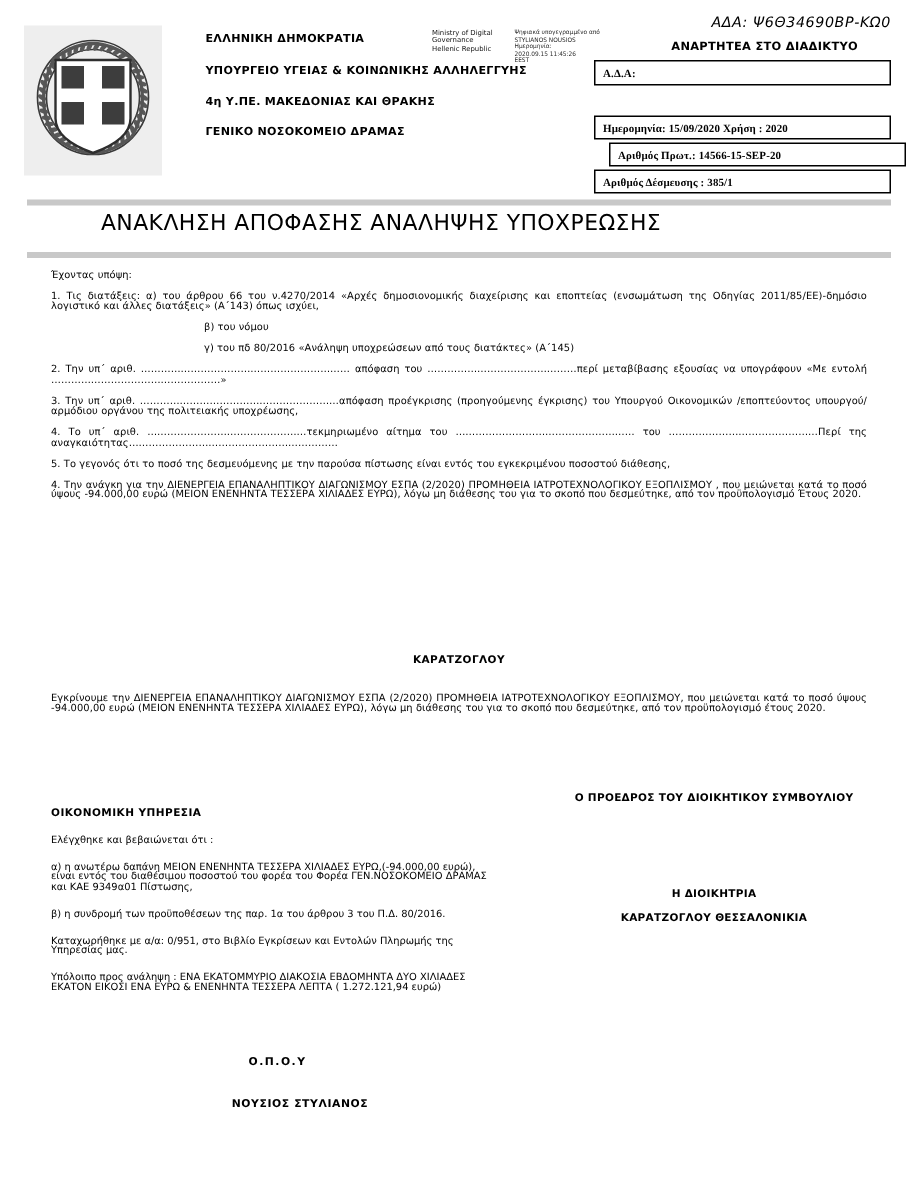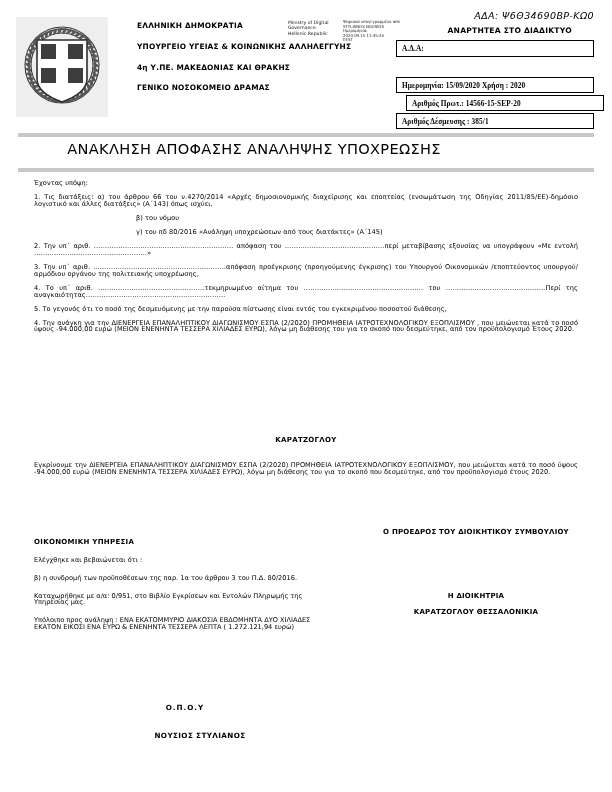--- a/index.html
+++ b/index.html
@@ -345,20 +345,21 @@
 
   <div class="center-bold" id="decide-heading">ΚΑΡΑΤΖΟΓΛΟΥ</div>
 
   <div class="body-block" id="body-decision">
     <p class="para just">Εγκρίνουμε την ΔΙΕΝΕΡΓΕΙΑ ΕΠΑΝΑΛΗΠΤΙΚΟΥ ΔΙΑΓΩΝΙΣΜΟΥ ΕΣΠΑ (2/2020) ΠΡΟΜΗΘΕΙΑ ΙΑΤΡΟΤΕΧΝΟΛΟΓΙΚΟΥ ΕΞΟΠΛΙΣΜΟΥ, που μειώνεται κατά το ποσό ύψους -94.000,00 ευρώ (ΜΕΙΟΝ ΕΝΕΝΗΝΤΑ ΤΕΣΣΕΡΑ ΧΙΛΙΑΔΕΣ ΕΥΡΩ), λόγω μη διάθεσης του για το σκοπό που δεσμεύτηκε, από τον προϋπολογισμό έτους 2020.</p>
   </div>
 
   <div class="fin-col">
     <div class="fin-title">ΟΙΚΟΝΟΜΙΚΗ ΥΠΗΡΕΣΙΑ</div>
     <p class="fin-line">Ελέγχθηκε και βεβαιώνεται ότι :</p>
+    <p class="fin-line">α) η ανωτέρω δαπάνη ΜΕΙΟΝ ΕΝΕΝΗΝΤΑ ΤΕΣΣΕΡΑ ΧΙΛΙΑΔΕΣ ΕΥΡΩ,(-94.000,00 ευρώ), είναι εντός του διαθέσιμου ποσοστού του φορέα του Φορέα ΓΕΝ.ΝΟΣΟΚΟΜΕΙΟ ΔΡΑΜΑΣ και ΚΑΕ 9349α01 Πίστωσης,</p>
     <p class="fin-line">β) η συνδρομή των προϋποθέσεων της παρ. 1α του άρθρου 3 του Π.Δ. 80/2016.</p>
     <p class="fin-line">Καταχωρήθηκε με α/α: 0/951, στο Βιβλίο Εγκρίσεων και Εντολών Πληρωμής της Υπηρεσίας μας.</p>
     <p class="fin-line">Υπόλοιπο προς ανάληψη : ΕΝΑ ΕΚΑΤΟΜΜΥΡΙΟ ΔΙΑΚΟΣΙΑ ΕΒΔΟΜΗΝΤΑ ΔΥΟ ΧΙΛΙΑΔΕΣ ΕΚΑΤΟΝ ΕΙΚΟΣΙ ΕΝΑ ΕΥΡΩ &amp; ΕΝΕΝΗΝΤΑ ΤΕΣΣΕΡΑ ΛΕΠΤΑ ( 1.272.121,94 ευρώ)</p>
   </div>
 
   <div class="right-col" id="right-chairman">Ο ΠΡΟΕΔΡΟΣ ΤΟΥ ΔΙΟΙΚΗΤΙΚΟΥ ΣΥΜΒΟΥΛΙΟΥ</div>
   <div class="right-col" id="right-admin-title">Η ΔΙΟΙΚΗΤΡΙΑ</div>
   <div class="right-col" id="right-admin-name">ΚΑΡΑΤΖΟΓΛΟΥ ΘΕΣΣΑΛΟΝΙΚΙΑ</div>
 
   <div id="opy-label">Ο.Π.Ο.Υ</div>

